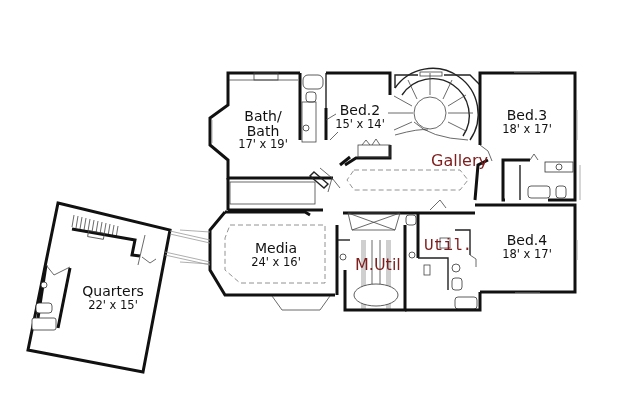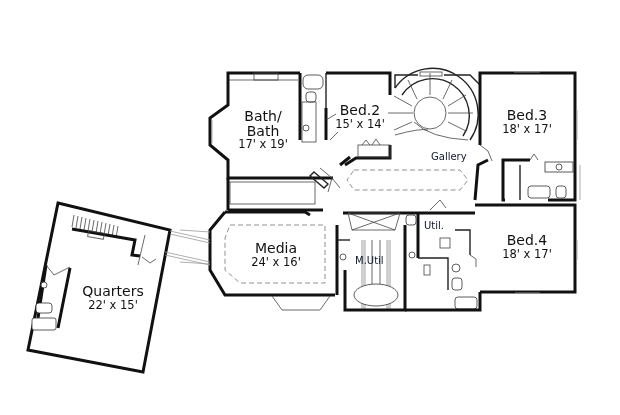--- a/index.html
+++ b/index.html
@@ -8,21 +8,21 @@
     .wall { stroke: #111; stroke-width: 3; fill: none; stroke-linejoin: miter; }
     .wall-thin { stroke: #222; stroke-width: 1.4; fill: none; }
     .fine { stroke: #444; stroke-width: 0.8; fill: none; }
     .dash { stroke: #777; stroke-width: 0.8; fill: none; stroke-dasharray: 5 3; }
     .gray { stroke: #999; stroke-width: 0.8; fill: none; }
     .fixture { stroke: #333; stroke-width: 0.8; fill: #fff; }
     .shade { fill: #cfcfcf; stroke: none; }
     .lbl { position: absolute; font-family: "DejaVu Sans", sans-serif; color: #111; text-align: center; line-height: 1.05; white-space: nowrap; }
     .lbl .name { font-size: 14px; display: block; }
     .lbl .dim { font-size: 11.5px; display: block; }
-    .lbl-one { position: absolute; font-family: "DejaVu Sans", sans-serif; color: #0f172a; font-size: 10px; white-space: nowrap; }
+    .lbl-one { position: absolute; font-family: "DejaVu Sans", sans-serif; color: #7f1d1d; font-size: 16px; white-space: nowrap; }
   </style>
 </head>
 <body>
 
 <svg id="plan" viewBox="0 0 620 415" xmlns="http://www.w3.org/2000/svg">
 
   <g>
     <polyline class="wall" points="300,73 228,73 228,105 210,118 210,145 228,160 228,178 333,178"></polyline>
     <line class="fine" x1="229" y1="80" x2="298" y2="80"></line>
     <rect class="fine" x="254" y="73" width="24" height="7"></rect>
@@ -196,21 +196,21 @@
 
 <div class="lbl-one" style="left:431px;top:151px;">Gallery</div>
 
 <div class="lbl" style="left:246px;top:241px;width:60px;">
   <span class="name">Media</span>
   <span class="dim">24' x 16'</span>
 </div>
 
 <div class="lbl-one" style="left:355px;top:255px;">M.Util</div>
 
-<div class="lbl-one" style="left:424px;top:220px;">Util.</div>
+<div class="lbl-one" style="left:424px;top:237px;font-family:Liberation Mono, monospace;">Util.</div>
 
 <div class="lbl" style="left:497px;top:233px;width:60px;">
   <span class="name">Bed.4</span>
   <span class="dim">18' x 17'</span>
 </div>
 
 <div class="lbl" style="left:78px;top:284px;width:70px;">
   <span class="name">Quarters</span>
   <span class="dim">22' x 15'</span>
 </div>

